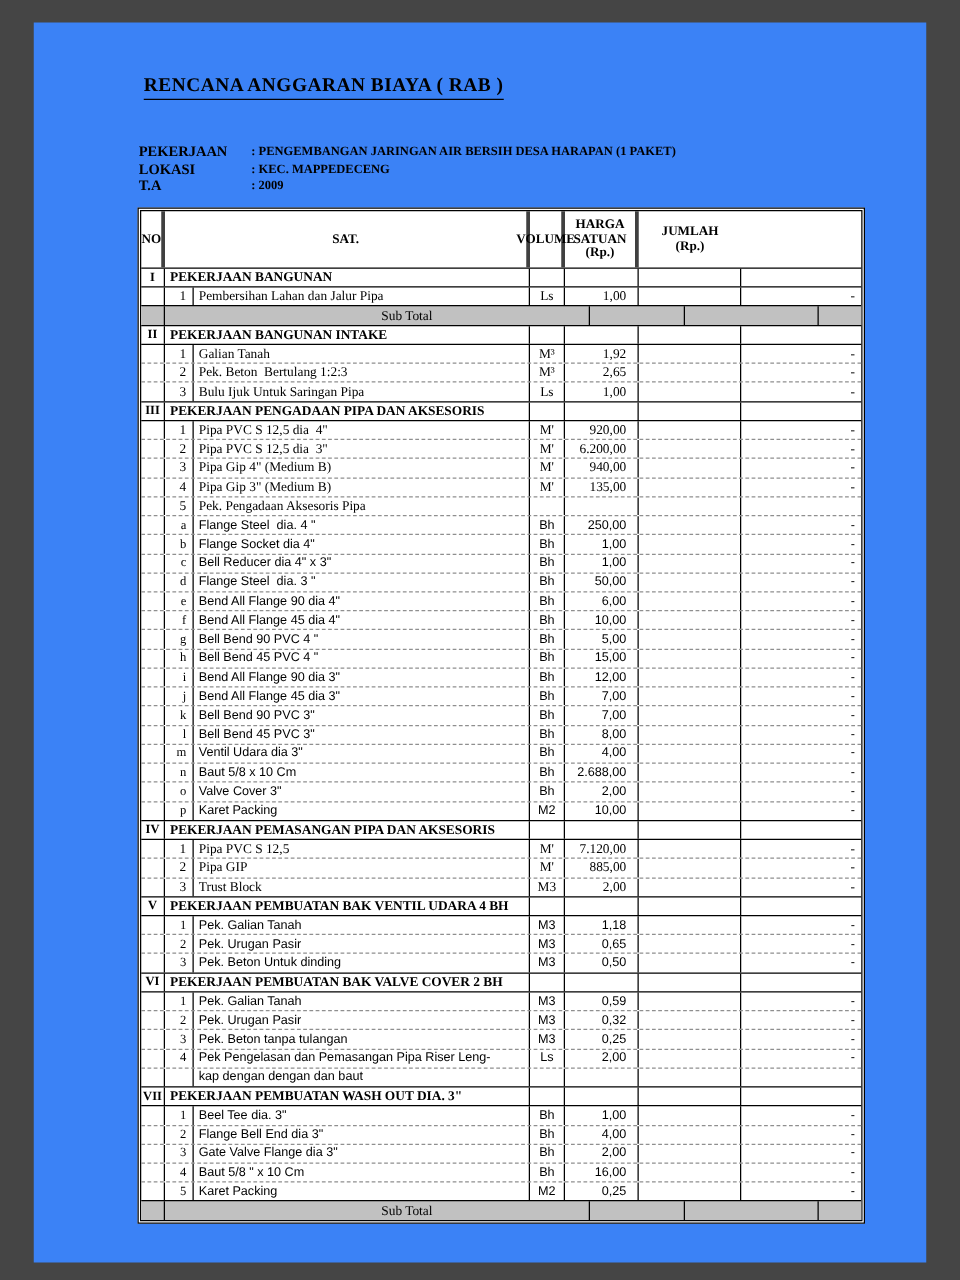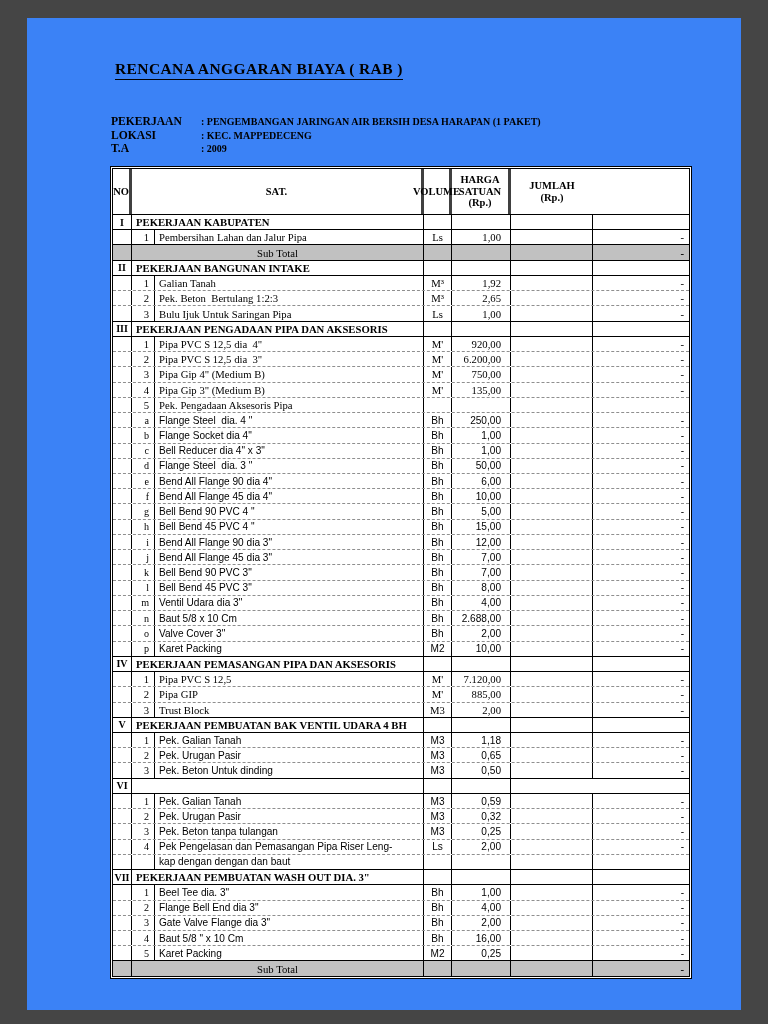--- a/index.html
+++ b/index.html
@@ -38,21 +38,21 @@
     height:45px; font-weight:bold; font-size:10.5px;
     font-family:"Liberation Serif", serif;
   }
   .thead .cell { display:flex; flex-direction:column; align-items:center; justify-content:center; border-right:3px solid #404040; text-align:center; line-height:11.5px; }
   .thead .cell:last-child { border-right:none; }
 
   .trow { display:grid; height:15.24px; border-top:1px dashed #8f8f8f; }
   .trow.solid { border-top:1px solid #000; }
   .trow.item, .trow.cont { grid-template-columns:19px 23px 269px 28px 59px 82px 98px; }
   .trow.section, .trow.subtotal { grid-template-columns:19px 292px 28px 59px 82px 98px; }
-  .trow.subtotal { background: var(--subtotal-bg, #c1c1c1); }
+  .trow.subtotal { background: var(--subtotal-bg, #c1c1c1); gap: 48px; }
 
   .cell { display:flex; align-items:center; border-right:1px solid #000; overflow:visible; white-space:pre; }
   .cell:last-child { border-right:none; }
 
   .serif { font-family:"Liberation Serif", serif; font-size:10.7px; }
   .sans  { font-family:"Liberation Sans", sans-serif; font-size:10.1px; }
   .trow .c-no  { justify-content:center; font-family:"Liberation Serif", serif; font-weight:bold; font-size:10px; }
   .trow .c-num { justify-content:flex-end; padding-right:5px; font-family:"Liberation Serif", serif; }
   .trow .c-text { padding-left:4px; }
   .trow .c-span { padding-left:4px; font-weight:bold; font-size:10.7px; font-family:"Liberation Serif", serif; }
@@ -96,21 +96,21 @@
           <span>(Rp.)</span>
         </div>
         <div class="cell">
           <span>JUMLAH</span>
           <span>(Rp.)</span>
         </div>
       </div>
       <div id="table-body">
           <div class="trow section solid serif">
             <div class="cell c-no">I</div>
-            <div class="cell c-span">PEKERJAAN KABUPATEN</div>
+            <div class="cell c-span">PEKERJAAN BANGUNAN</div>
             <div class="cell c-sat"></div>
             <div class="cell c-vol"></div>
             <div class="cell c-harga"></div>
             <div class="cell c-jml"></div>
           </div>
           <div class="trow item solid serif">
             <div class="cell c-no"></div>
             <div class="cell c-num">1</div>
             <div class="cell c-text">Pembersihan Lahan dan Jalur Pipa</div>
             <div class="cell c-sat">Ls</div>
@@ -185,21 +185,21 @@
             <div class="cell c-sat">M'</div>
             <div class="cell c-vol">6.200,00</div>
             <div class="cell c-harga"></div>
             <div class="cell c-jml">-</div>
           </div>
           <div class="trow item serif">
             <div class="cell c-no"></div>
             <div class="cell c-num">3</div>
             <div class="cell c-text">Pipa Gip 4" (Medium B)</div>
             <div class="cell c-sat">M'</div>
-            <div class="cell c-vol">750,00</div>
+            <div class="cell c-vol">940,00</div>
             <div class="cell c-harga"></div>
             <div class="cell c-jml">-</div>
           </div>
           <div class="trow item serif">
             <div class="cell c-no"></div>
             <div class="cell c-num">4</div>
             <div class="cell c-text">Pipa Gip 3" (Medium B)</div>
             <div class="cell c-sat">M'</div>
             <div class="cell c-vol">135,00</div>
             <div class="cell c-harga"></div>
@@ -423,20 +423,21 @@
             <div class="cell c-no"></div>
             <div class="cell c-num">3</div>
             <div class="cell c-text">Pek. Beton Untuk dinding</div>
             <div class="cell c-sat">M3</div>
             <div class="cell c-vol">0,50</div>
             <div class="cell c-harga"></div>
             <div class="cell c-jml">-</div>
           </div>
           <div class="trow section solid serif">
             <div class="cell c-no">VI</div>
+            <div class="cell c-span">PEKERJAAN PEMBUATAN BAK VALVE COVER 2 BH</div>
             <div class="cell c-sat"></div>
             <div class="cell c-vol"></div>
             <div class="cell c-harga"></div>
             <div class="cell c-jml"></div>
           </div>
           <div class="trow item solid sans">
             <div class="cell c-no"></div>
             <div class="cell c-num">1</div>
             <div class="cell c-text">Pek. Galian Tanah</div>
             <div class="cell c-sat">M3</div>

